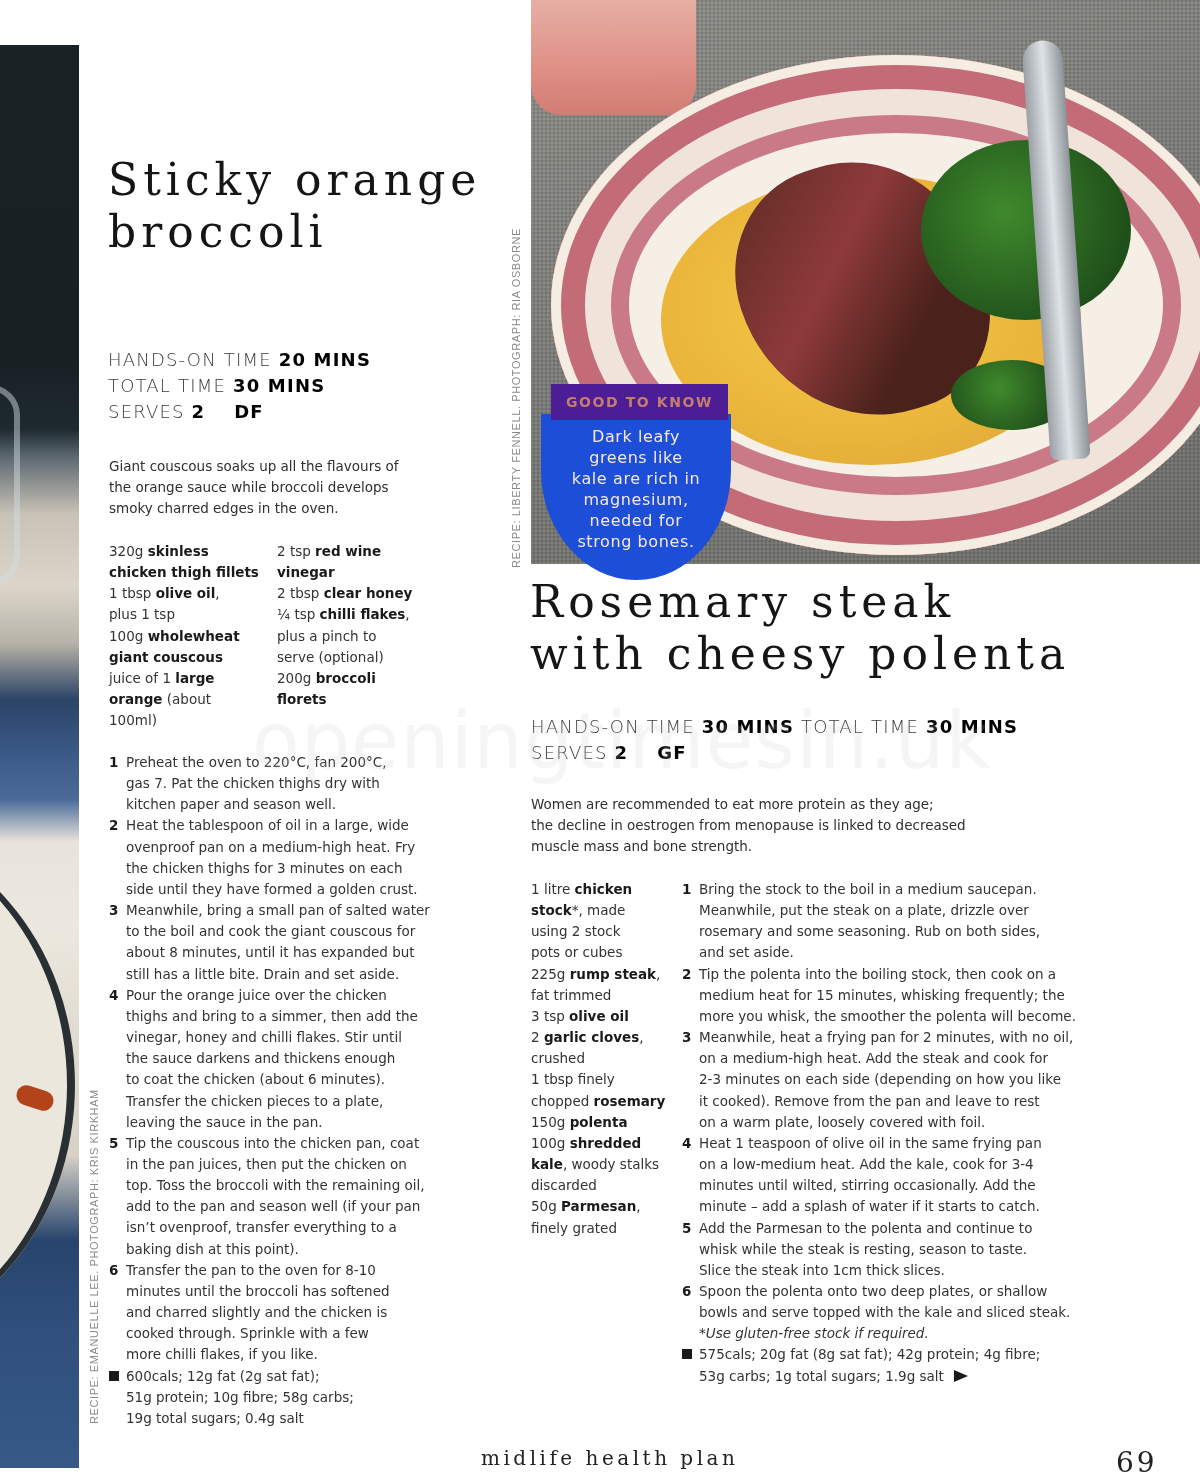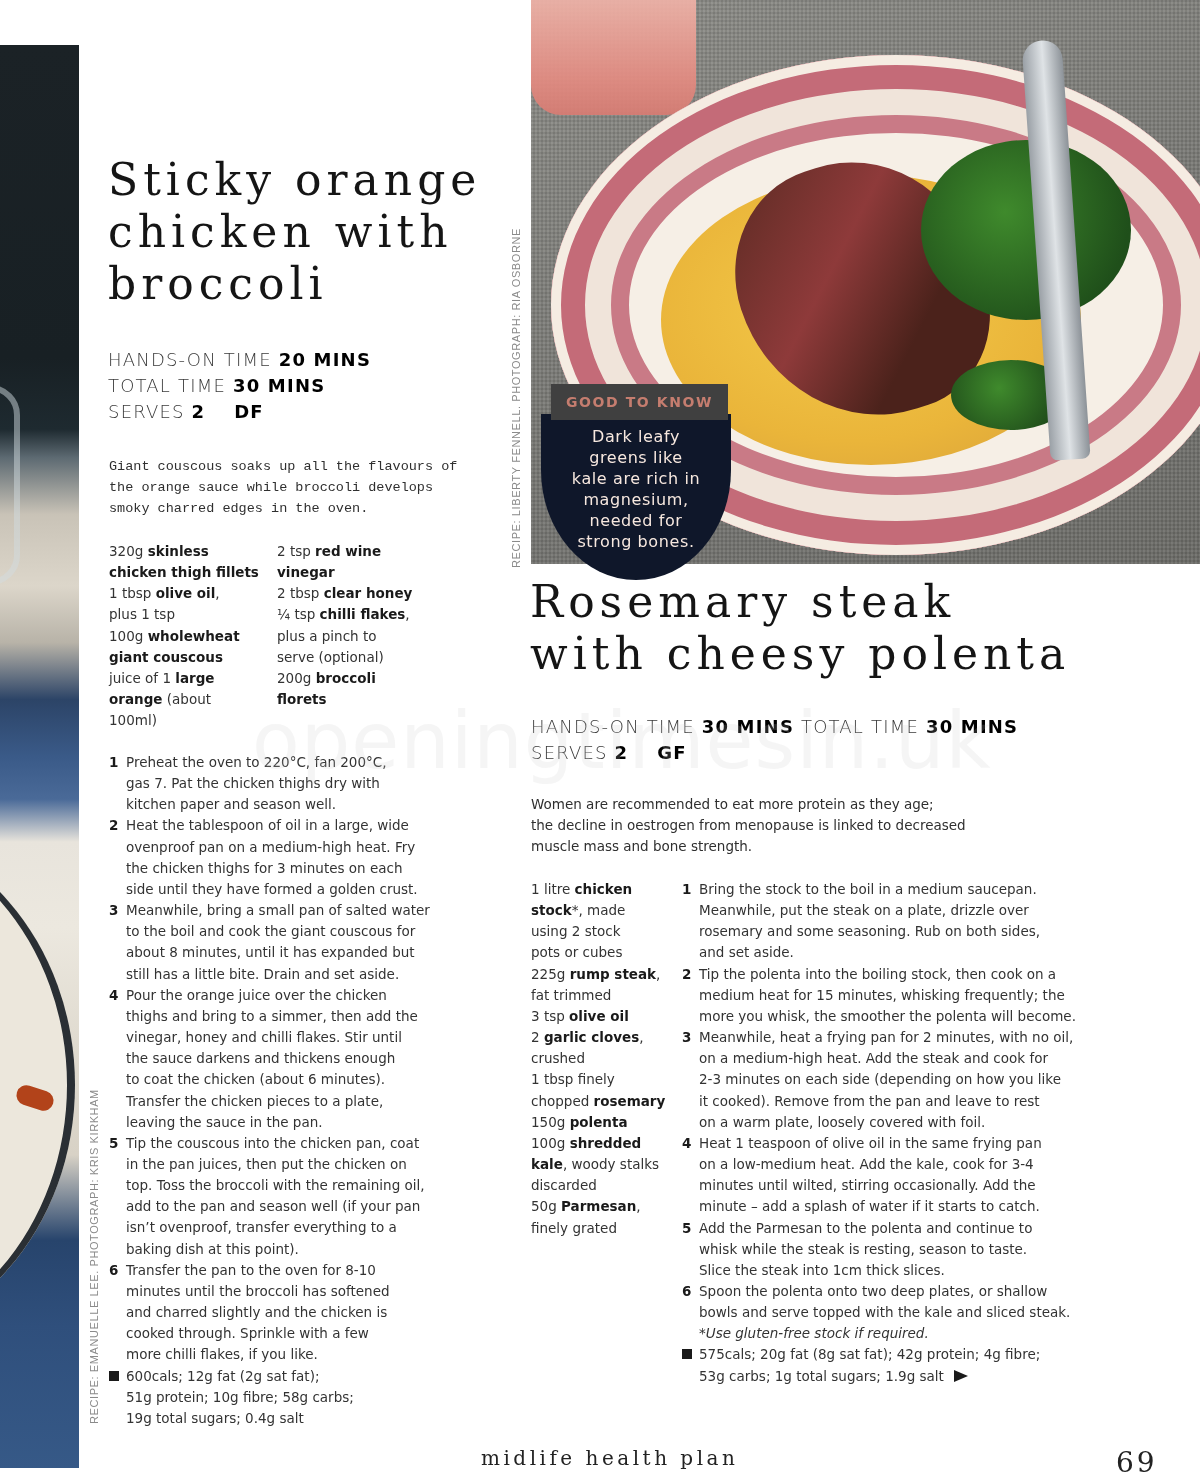--- a/index.html
+++ b/index.html
@@ -74,27 +74,27 @@
   }
   .right-photo .fork {
     position: absolute; left: 505px; top: 40px; width: 40px; height: 420px;
     background: linear-gradient(90deg, #9aa0a6, #dfe3e6 50%, #8c9298);
     border-radius: 20px 20px 8px 8px; transform: rotate(-4deg);
   }
 
   
   .gtk-label {
     position: absolute; left: 551px; top: 384px; width: 177px; height: 36px;
-    background: #404040; display: flex; align-items: center; justify-content: center;
+    background: #4c1d95; display: flex; align-items: center; justify-content: center;
     font-family: "DejaVu Sans", sans-serif; font-weight: bold; font-size: 14px;
     letter-spacing: 1.6px; color: #c57d6f;
   }
   .gtk-circle {
     position: absolute; left: 541px; top: 414px; width: 190px; height: 166px;
-    border-radius: 0 0 95px 95px / 0 0 110px 110px; background: #0f172a;
+    border-radius: 0 0 95px 95px / 0 0 110px 110px; background: #1d4ed8;
     padding-top: 12px; text-align: center; color: #f7e8df;
     font-family: "DejaVu Sans", sans-serif; font-size: 16px; line-height: 21px; letter-spacing: .6px;
   }
   .gtk-circle span { display: block; }
 
   
   .title {
     position: absolute; font-family: "DejaVu Serif", "Liberation Serif", serif; font-weight: normal;
     color: #151515; letter-spacing: 5px;
   }
@@ -110,21 +110,21 @@
   .meta b { font-weight: bold; color: #000000; }
   .meta .tag { margin-left: 22px; }
   .meta-left { left: 108px; top: 347px; }
   .meta-right { left: 531px; top: 714px; }
 
   
   .intro {
     position: absolute; font-size: 13.5px; line-height: 21px; color: #2f2f2f;
   }
   .intro span { display: block; }
-  .intro-left { left: 109px; top: 456px; font-family: Liberation Mono, monospace; }
+  .intro-left { left: 109px; top: 456px; }
   .intro-right { left: 531px; top: 794px; }
 
   .ingredients {
     position: absolute; font-size: 13.5px; line-height: 21.15px; color: #333;
   }
   .ingredients .line { display: block; white-space: nowrap; }
   .ingredients b { color: #1a1a1a; }
   .ing-left-a { left: 109px; top: 541px; }
   .ing-left-b { left: 277px; top: 541px; }
   .ing-right { left: 531px; top: 879px; }
@@ -172,21 +172,20 @@
 <div class="left-photo">
   <div class="glass"></div>
   <div class="plate-rim"></div>
   <div class="sauce-drop"></div>
 </div>
 
 <div class="credit credit-left">RECIPE: EMANUELLE LEE. PHOTOGRAPH: KRIS KIRKHAM</div>
 
 <h1 class="title title-left">
   <span>Sticky orange</span>
-  <span>chicken with</span>
   <span>broccoli</span>
 </h1>
 
 <div class="meta meta-left">
   <div>
     <span>HANDS-ON TIME</span>
     <b>20 MINS</b>
   </div>
   <div>
     <span>TOTAL TIME</span>

